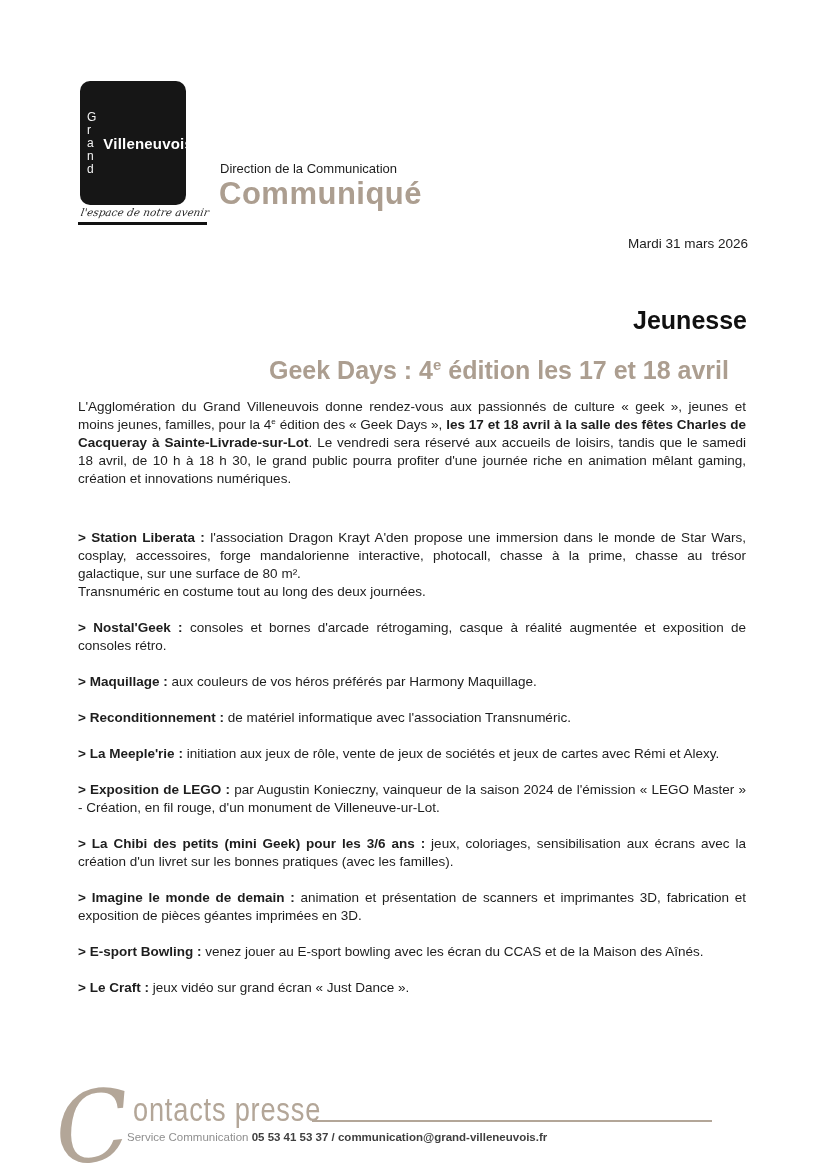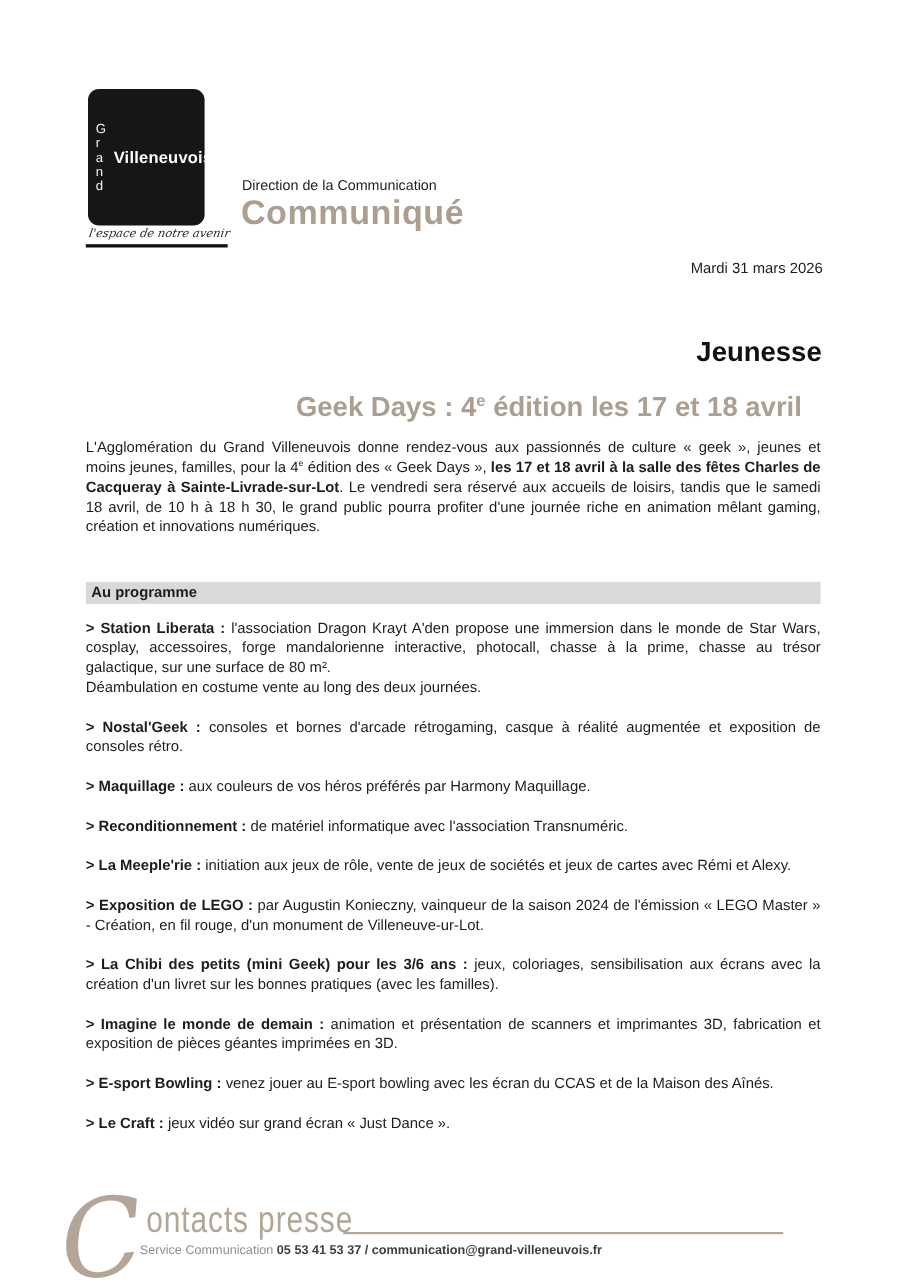--- a/index.html
+++ b/index.html
@@ -105,28 +105,27 @@
   <div class="dept">Direction de la Communication</div>
   <div class="doctype accent" style="color: rgb(172, 158, 144);">Communiqué</div>
   <div class="date">Mardi 31 mars 2026</div>
 
   <h1 class="category">Jeunesse</h1>
   <h2 class="headline accent" style="color: rgb(172, 158, 144);"><span>Geek Days : 4</span><sup>e</sup><span> édition les 17 et 18 avril</span></h2>
 
   <main>
     <p class="intro"><span>L'Agglomération du Grand Villeneuvois donne rendez-vous aux passionnés de culture « geek », jeunes et moins jeunes, familles, pour la 4</span><sup>e</sup><span> édition des « Geek Days », </span><b class="inline-bold">les 17 et 18 avril à la salle des fêtes Charles de Cacqueray à Sainte-Livrade-sur-Lot</b><span>. Le vendredi sera réservé aux accueils de loisirs, tandis que le samedi 18 avril, de 10 h à 18 h 30, le grand public pourra profiter d'une journée riche en animation mêlant gaming, création et innovations numériques.</span></p>
 
-    <div class="section-bar" style="background: rgb(217, 217, 217);">Au programme</div>
 
 
     <div class="item">
       <div>
         <span class="item-title">&gt; Station Liberata :</span><span> l'association Dragon Krayt A'den propose une immersion dans le monde de Star Wars, cosplay, accessoires, forge mandalorienne interactive, photocall, chasse à la prime, chasse au trésor galactique, sur une surface de 80 m².</span>
       </div>
-      <div style="text-align:left;">Déambulation en costume vente au long des deux journées.</div>
+      <div style="text-align:left;">Transnuméric en costume tout au long des deux journées.</div>
     </div>
 
     <div class="item">
       <span class="item-title">&gt; Nostal'Geek :</span><span> consoles et bornes d'arcade rétrogaming, casque à réalité augmentée et exposition de consoles rétro.</span>
     </div>
 
     <div class="item">
       <span class="item-title">&gt; Maquillage :</span><span> aux couleurs de vos héros préférés par Harmony Maquillage.</span>
     </div>
 

